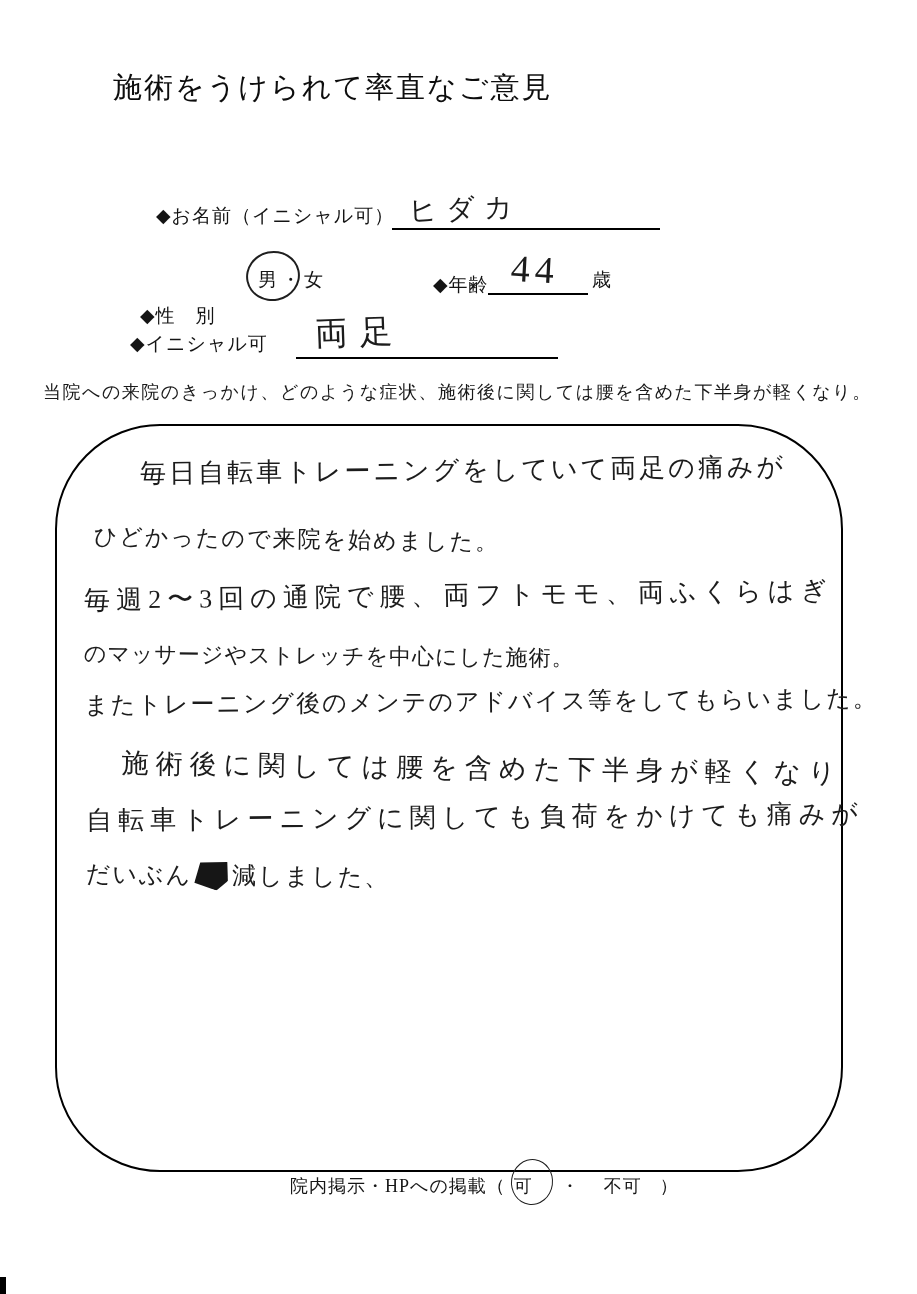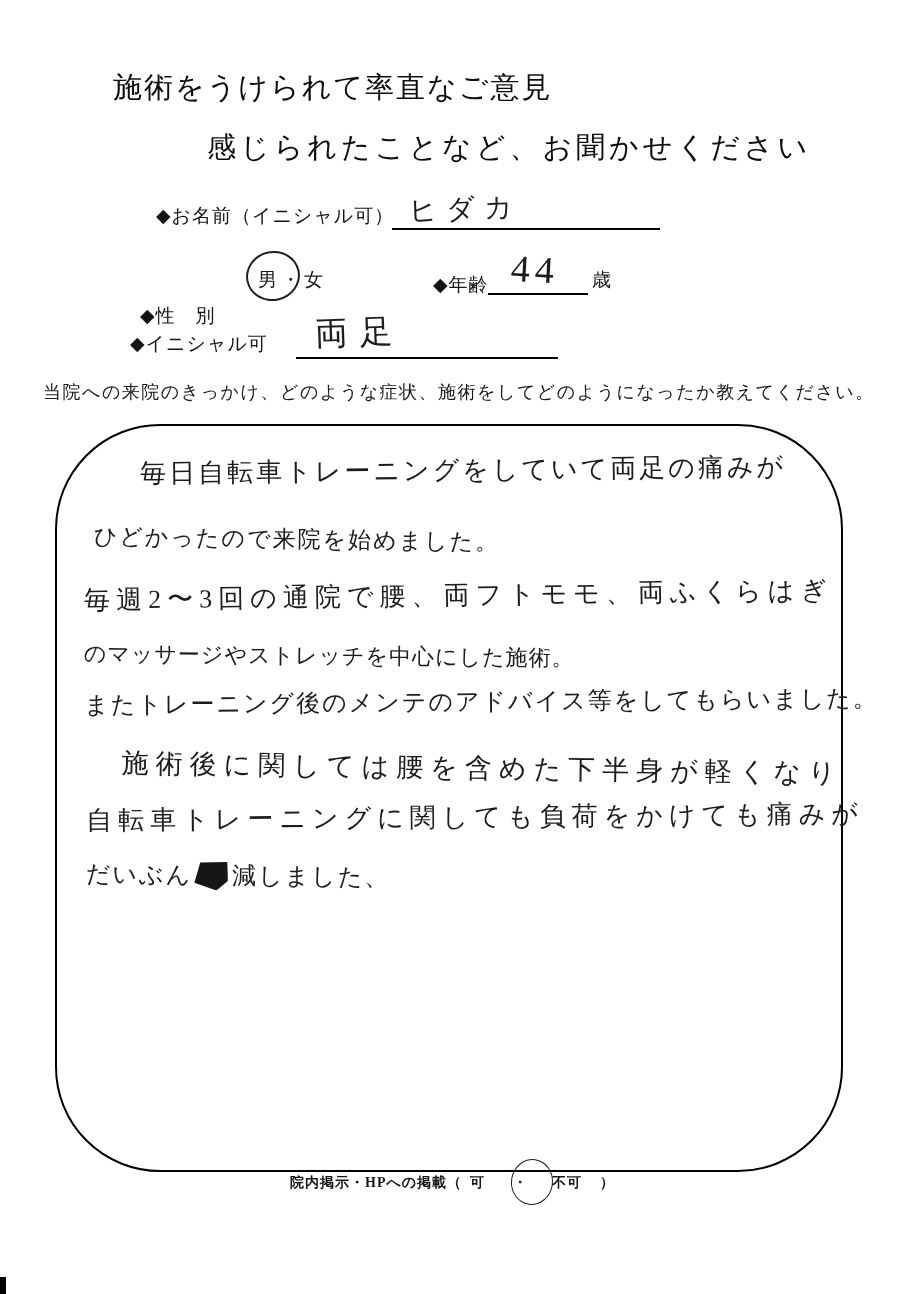--- a/index.html
+++ b/index.html
@@ -34,51 +34,50 @@
   }
   .scribble{
     display:inline-block;
     width:34px;height:30px;
     background:#161616;
     margin:0 3px;
     vertical-align:-6px;
     transform:rotate(10deg);
     clip-path:polygon(10% 18%, 88% 0, 100% 62%, 72% 100%, 4% 88%);
   }
-  .footer-line{font-size:14px;letter-spacing:1px;color:#161616;font-weight:bold;}
+  .footer-line{font-size:18px;letter-spacing:1px;color:#161616;}
   .noise{background:#000;}
 </style>
 </head>
 <body>
 
 <div id="page">
 
   <div class="abs title" style="left:113px;top:68px;">施術をうけられて率直なご意見</div>
-  <div class="abs title" style="left:207px;top:128px;letter-spacing:4px;">感じられたことなど、お聞かせください</div>
 
   <div class="abs label" style="left:156px;top:203px;">◆お名前（イニシャル可）</div>
   <div class="abs hand hand-val" style="left:408px;top:192px;transform:rotate(-2deg);">ヒダカ</div>
   <div class="abs uline" style="left:392px;top:228px;width:268px;"></div>
 
   <div class="abs label" style="left:140px;top:266px;margin-top:37px;">◆性　別</div>
   <div class="abs label" style="left:258px;top:267px;letter-spacing:4px;">
     <span>男</span><span>・</span><span>女</span>
   </div>
   <div class="abs circle" style="left:246px;top:251px;width:50px;height:46px;transform:rotate(-12deg);"></div>
 
   <div class="abs label" style="left:433px;top:272px;">◆年齢</div>
   <div class="abs hand" style="left:512px;top:246px;font-size:38px;letter-spacing:5px;transform:rotate(3deg);">44</div>
   <div class="abs uline" style="left:488px;top:293px;width:100px;"></div>
   <div class="abs label" style="left:592px;top:267px;">歳</div>
 
   <div class="abs label" style="left:130px;top:331px;">◆イニシャル可</div>
   <div class="abs hand" style="left:314px;top:312px;font-size:33px;letter-spacing:12px;transform:rotate(-2deg);">両足</div>
   <div class="abs uline" style="left:296px;top:357px;width:262px;"></div>
 
-  <div class="abs prompt" style="left:43px;top:380px;">当院への来院のきっかけ、どのような症状、施術をしてどのようになったか教えてください。</div>
+  <div class="abs prompt" style="left:43px;top:380px;">当院への来院のきっかけ、どのような症状、施術後に関しては腰を含めた下半身が軽くなり。</div>
 
   <div class="abs box" style="left:55px;top:424px;width:784px;height:744px;"></div>
 
   <div class="abs hand" style="left:140px;top:456px;font-size:26px;letter-spacing:3px;transform:rotate(-0.6deg);">毎日自転車トレーニングをしていて両足の痛みが</div>
   <div class="abs hand" style="left:94px;top:521px;font-size:23px;letter-spacing:2px;transform:rotate(0.8deg);">ひどかったので来院を始めました。</div>
   <div class="abs hand" style="left:84px;top:583px;font-size:26px;letter-spacing:6px;transform:rotate(-0.8deg);">毎週2〜3回の通院で腰、両フトモモ、両ふくらはぎ</div>
   <div class="abs hand" style="left:84px;top:639px;font-size:22px;letter-spacing:1px;transform:rotate(0.5deg);">のマッサージやストレッチを中心にした施術。</div>
   <div class="abs hand" style="left:84px;top:689px;font-size:24px;letter-spacing:2px;transform:rotate(-0.5deg);">またトレーニング後のメンテのアドバイス等をしてもらいました。</div>
   <div class="abs hand" style="left:122px;top:745px;font-size:27px;letter-spacing:7px;transform:rotate(0.8deg);">施術後に関しては腰を含めた下半身が軽くなり</div>
   <div class="abs hand" style="left:86px;top:803px;font-size:26px;letter-spacing:6px;transform:rotate(-0.5deg);">自転車トレーニングに関しても負荷をかけても痛みが</div>

